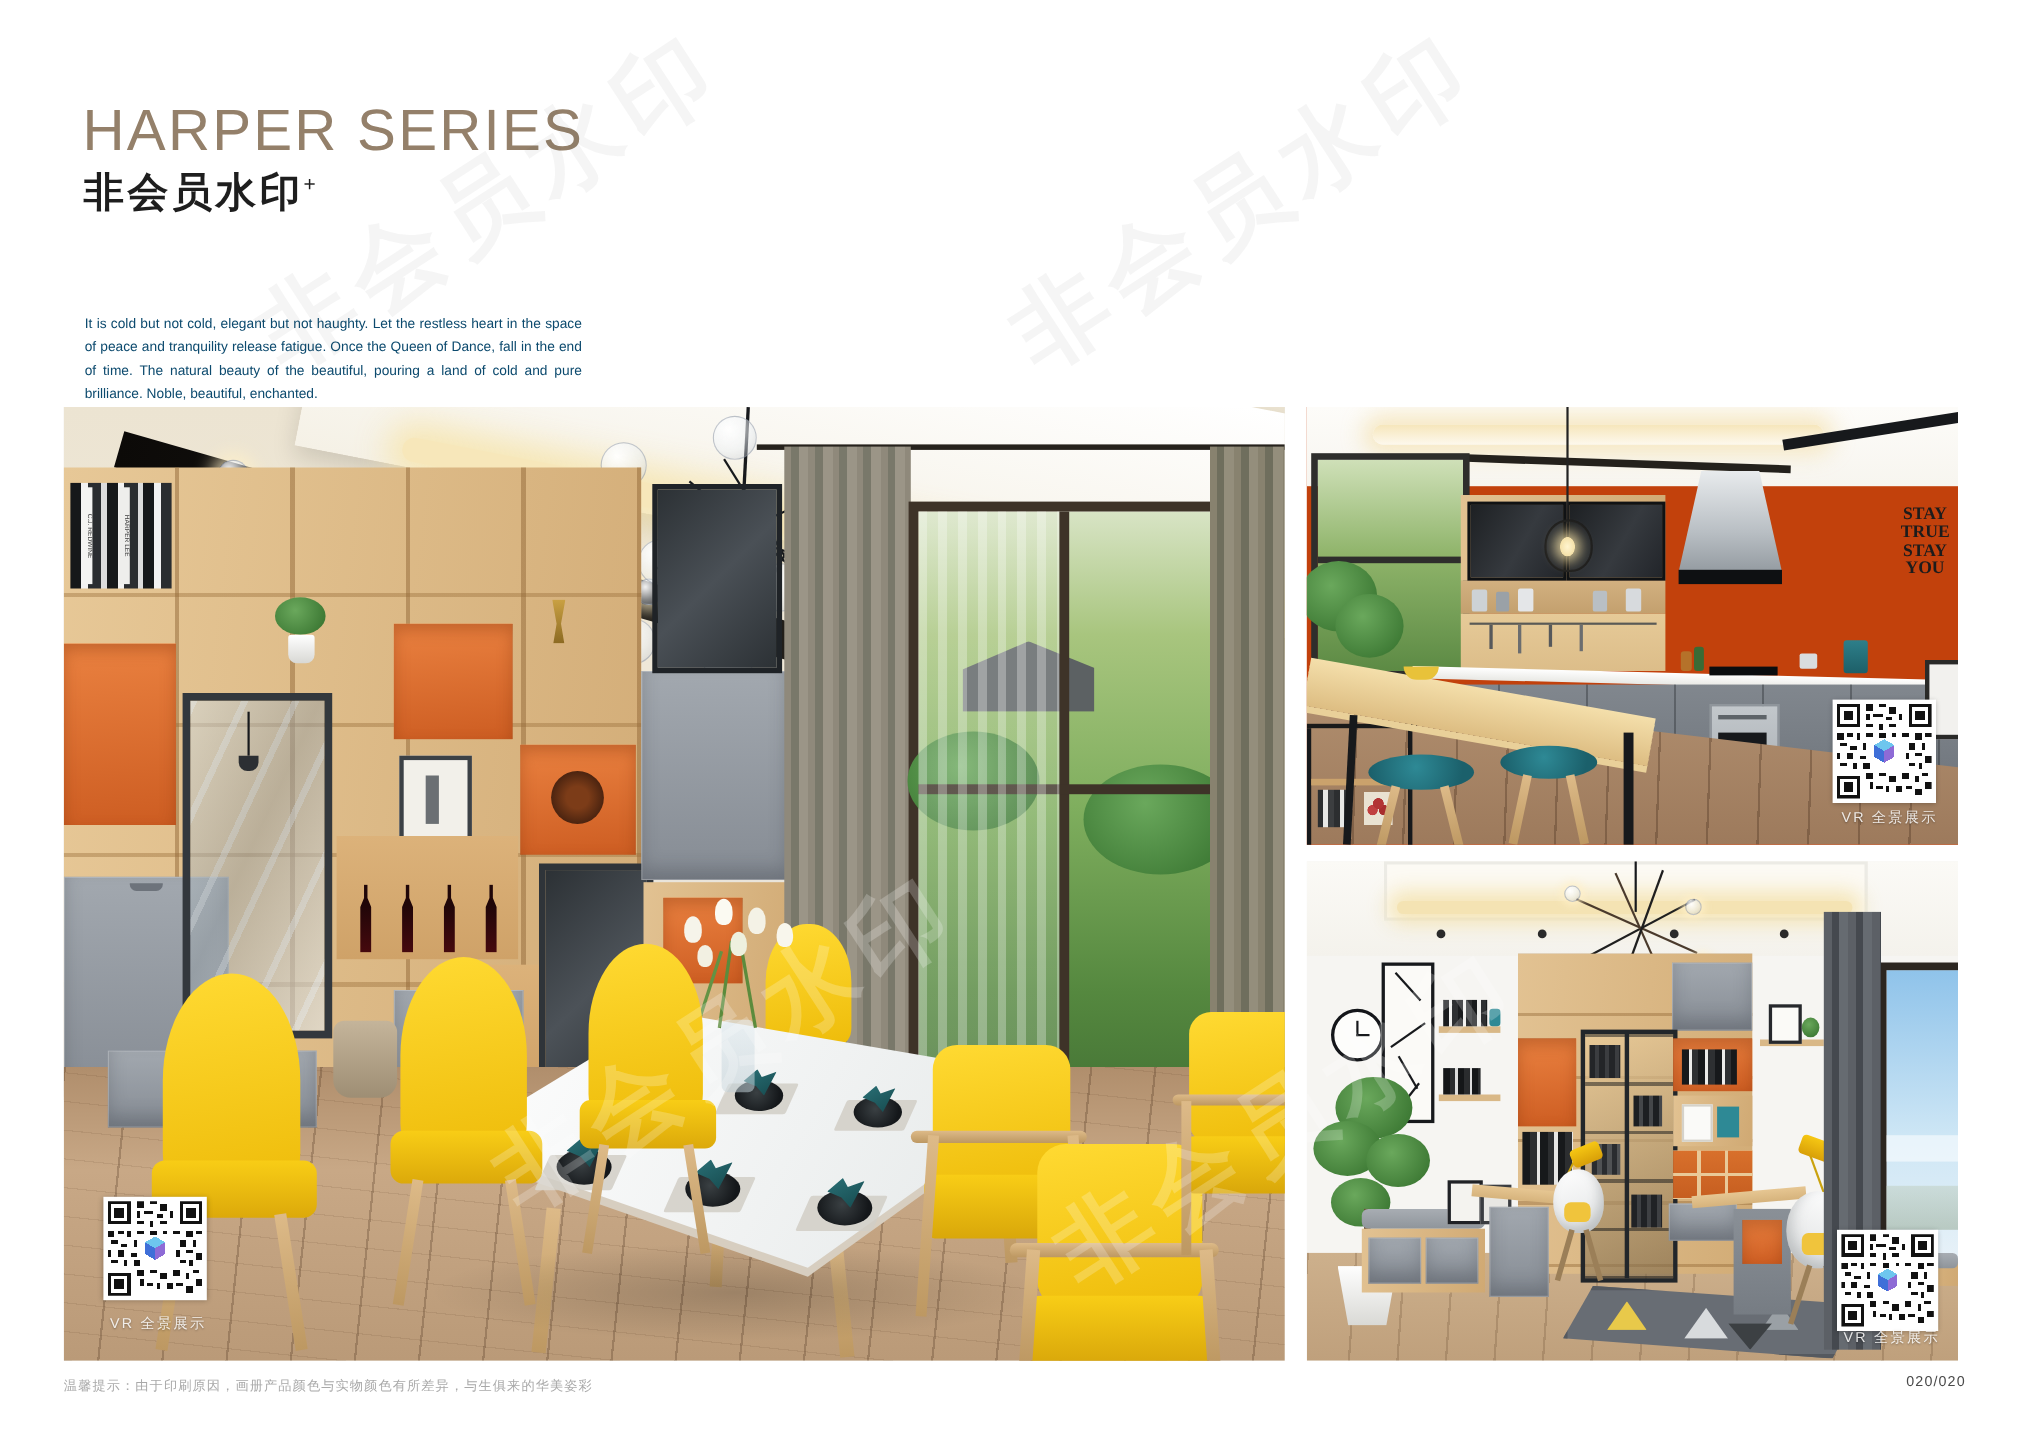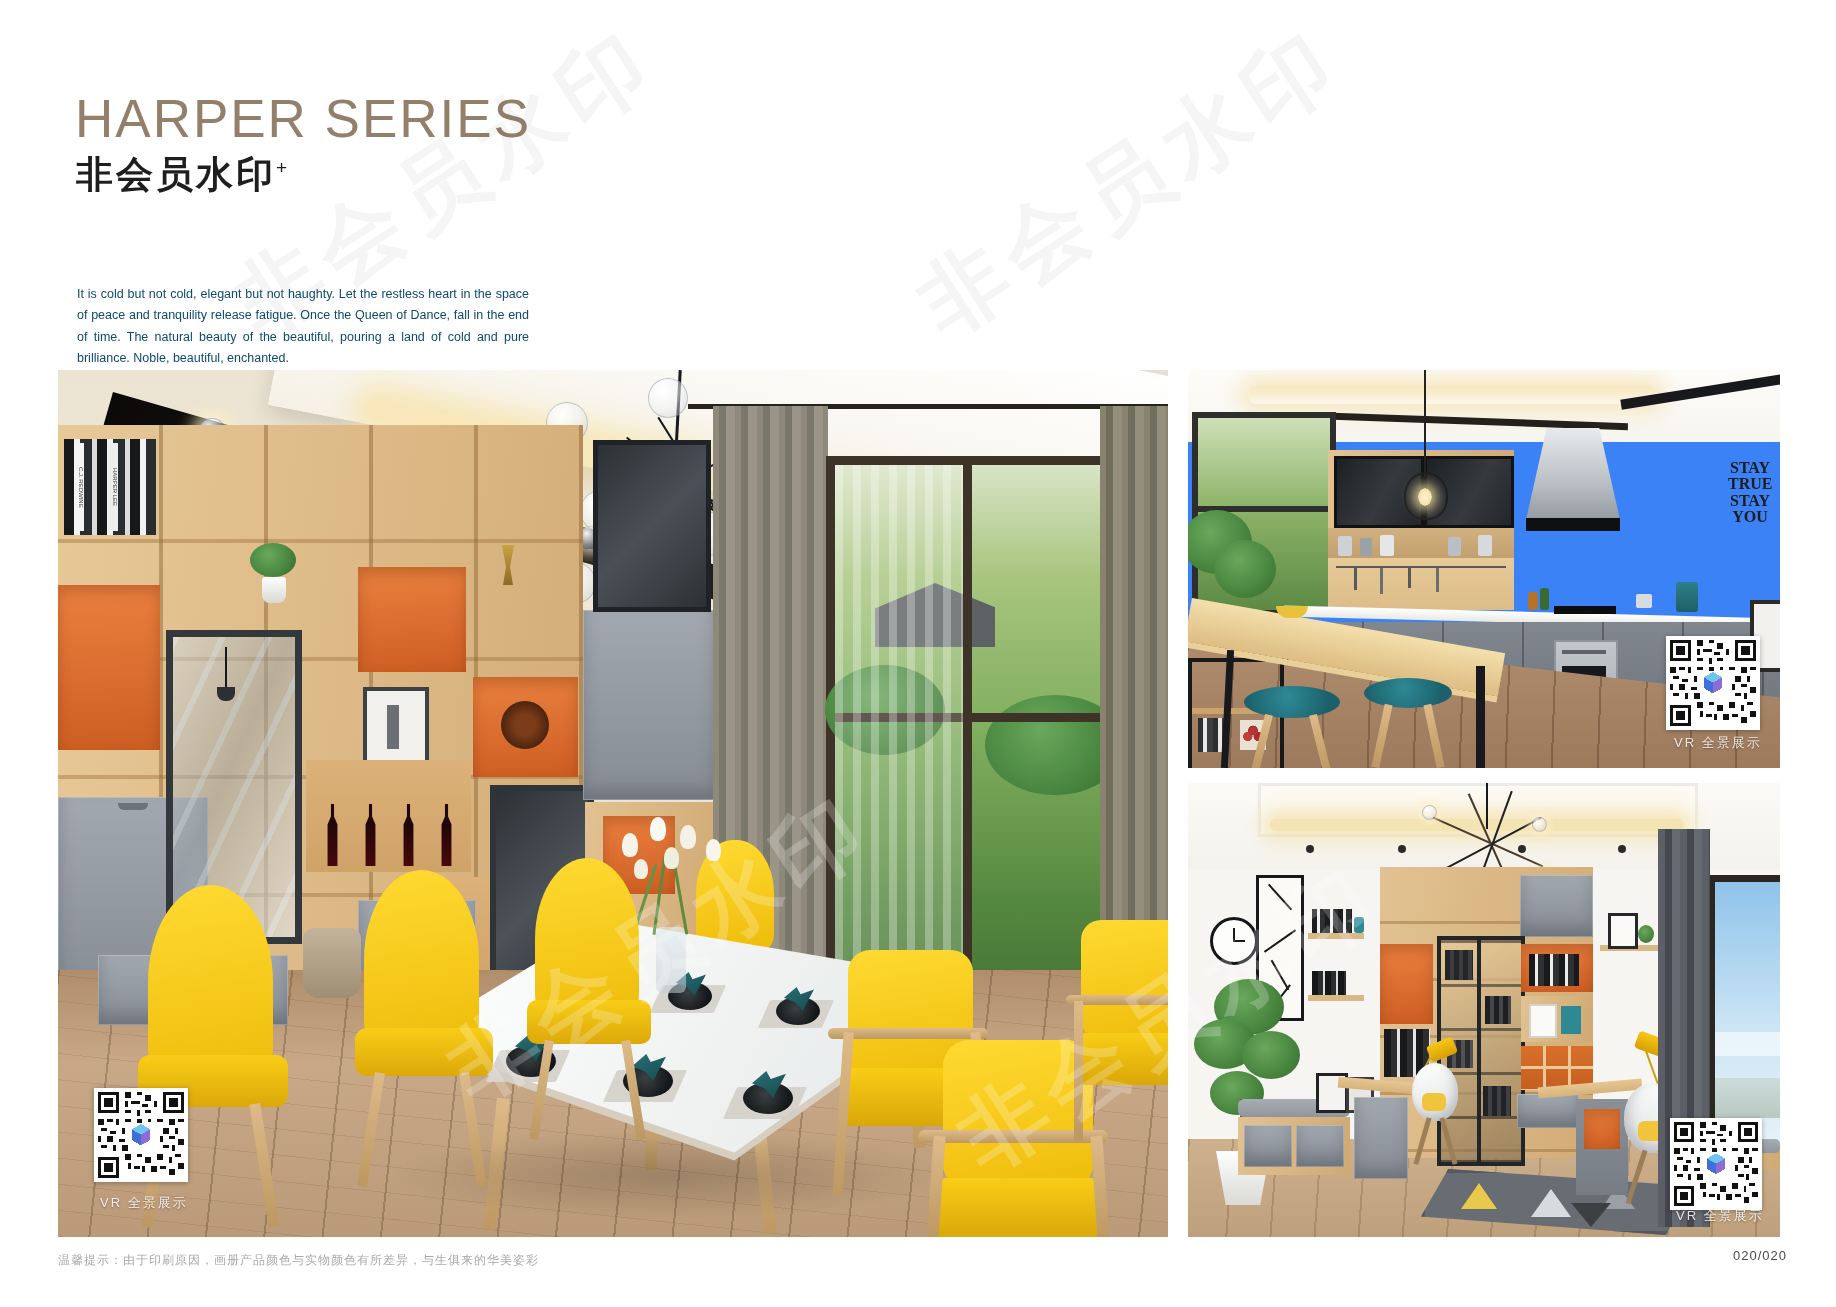--- a/index.html
+++ b/index.html
@@ -264,21 +264,21 @@
         </g>
         <rect x="11" y="10.5" width="7" height="8" fill="#fff"></rect>
         <polygon points="14.5,10.8 17.6,12.6 14.5,14.4 11.4,12.6" fill="#6ec6ee"></polygon>
         <polygon points="11.4,12.6 14.5,14.4 14.5,18 11.4,16.2" fill="#3f6fd8"></polygon>
         <polygon points="17.6,12.6 17.6,16.2 14.5,18 14.5,14.4" fill="#8e6bd6"></polygon>
       </svg>
     </div>
     <div class="vr" style="left:42px;top:824px;">VR 全景展示</div>
   </div>
 
-  <div class="card" style="left:1188px;top:370px;width:592px;height:398px;background:#3b82f6;">
+  <div class="card" style="left:1188px;top:370px;width:592px;height:398px;background:#c2410c;">
     <div class="abs" style="left:0;top:0;width:592px;height:72px;background:linear-gradient(#fdfcf9,#f7f5ef);"></div>
     <div class="abs" style="left:60px;top:16px;width:410px;height:18px;background:linear-gradient(#f6e6bb,#fdf8ec);border-radius:10px;box-shadow:0 0 20px 9px rgba(244,226,178,0.75);"></div>
     <div class="blackline" style="left:432px;top:16px;width:175px;height:10px;transform:rotate(-9deg);"></div>
     <div class="blackline" style="left:145px;top:48px;width:295px;height:7px;transform:rotate(2deg);background:#24211c;"></div>
 
     <div class="abs" style="left:4px;top:42px;width:132px;height:192px;border:6px solid #2e2e2c;background:linear-gradient(#cfe0b8,#8fb46a 45%,#5c8a44);">
       <div class="blackline" style="left:0;top:88px;width:100%;height:6px;background:#2e2e2c;"></div>
     </div>
     <div class="leafy" style="left:-6px;top:140px;width:70px;height:64px;"></div>
     <div class="leafy" style="left:26px;top:170px;width:62px;height:58px;"></div>

